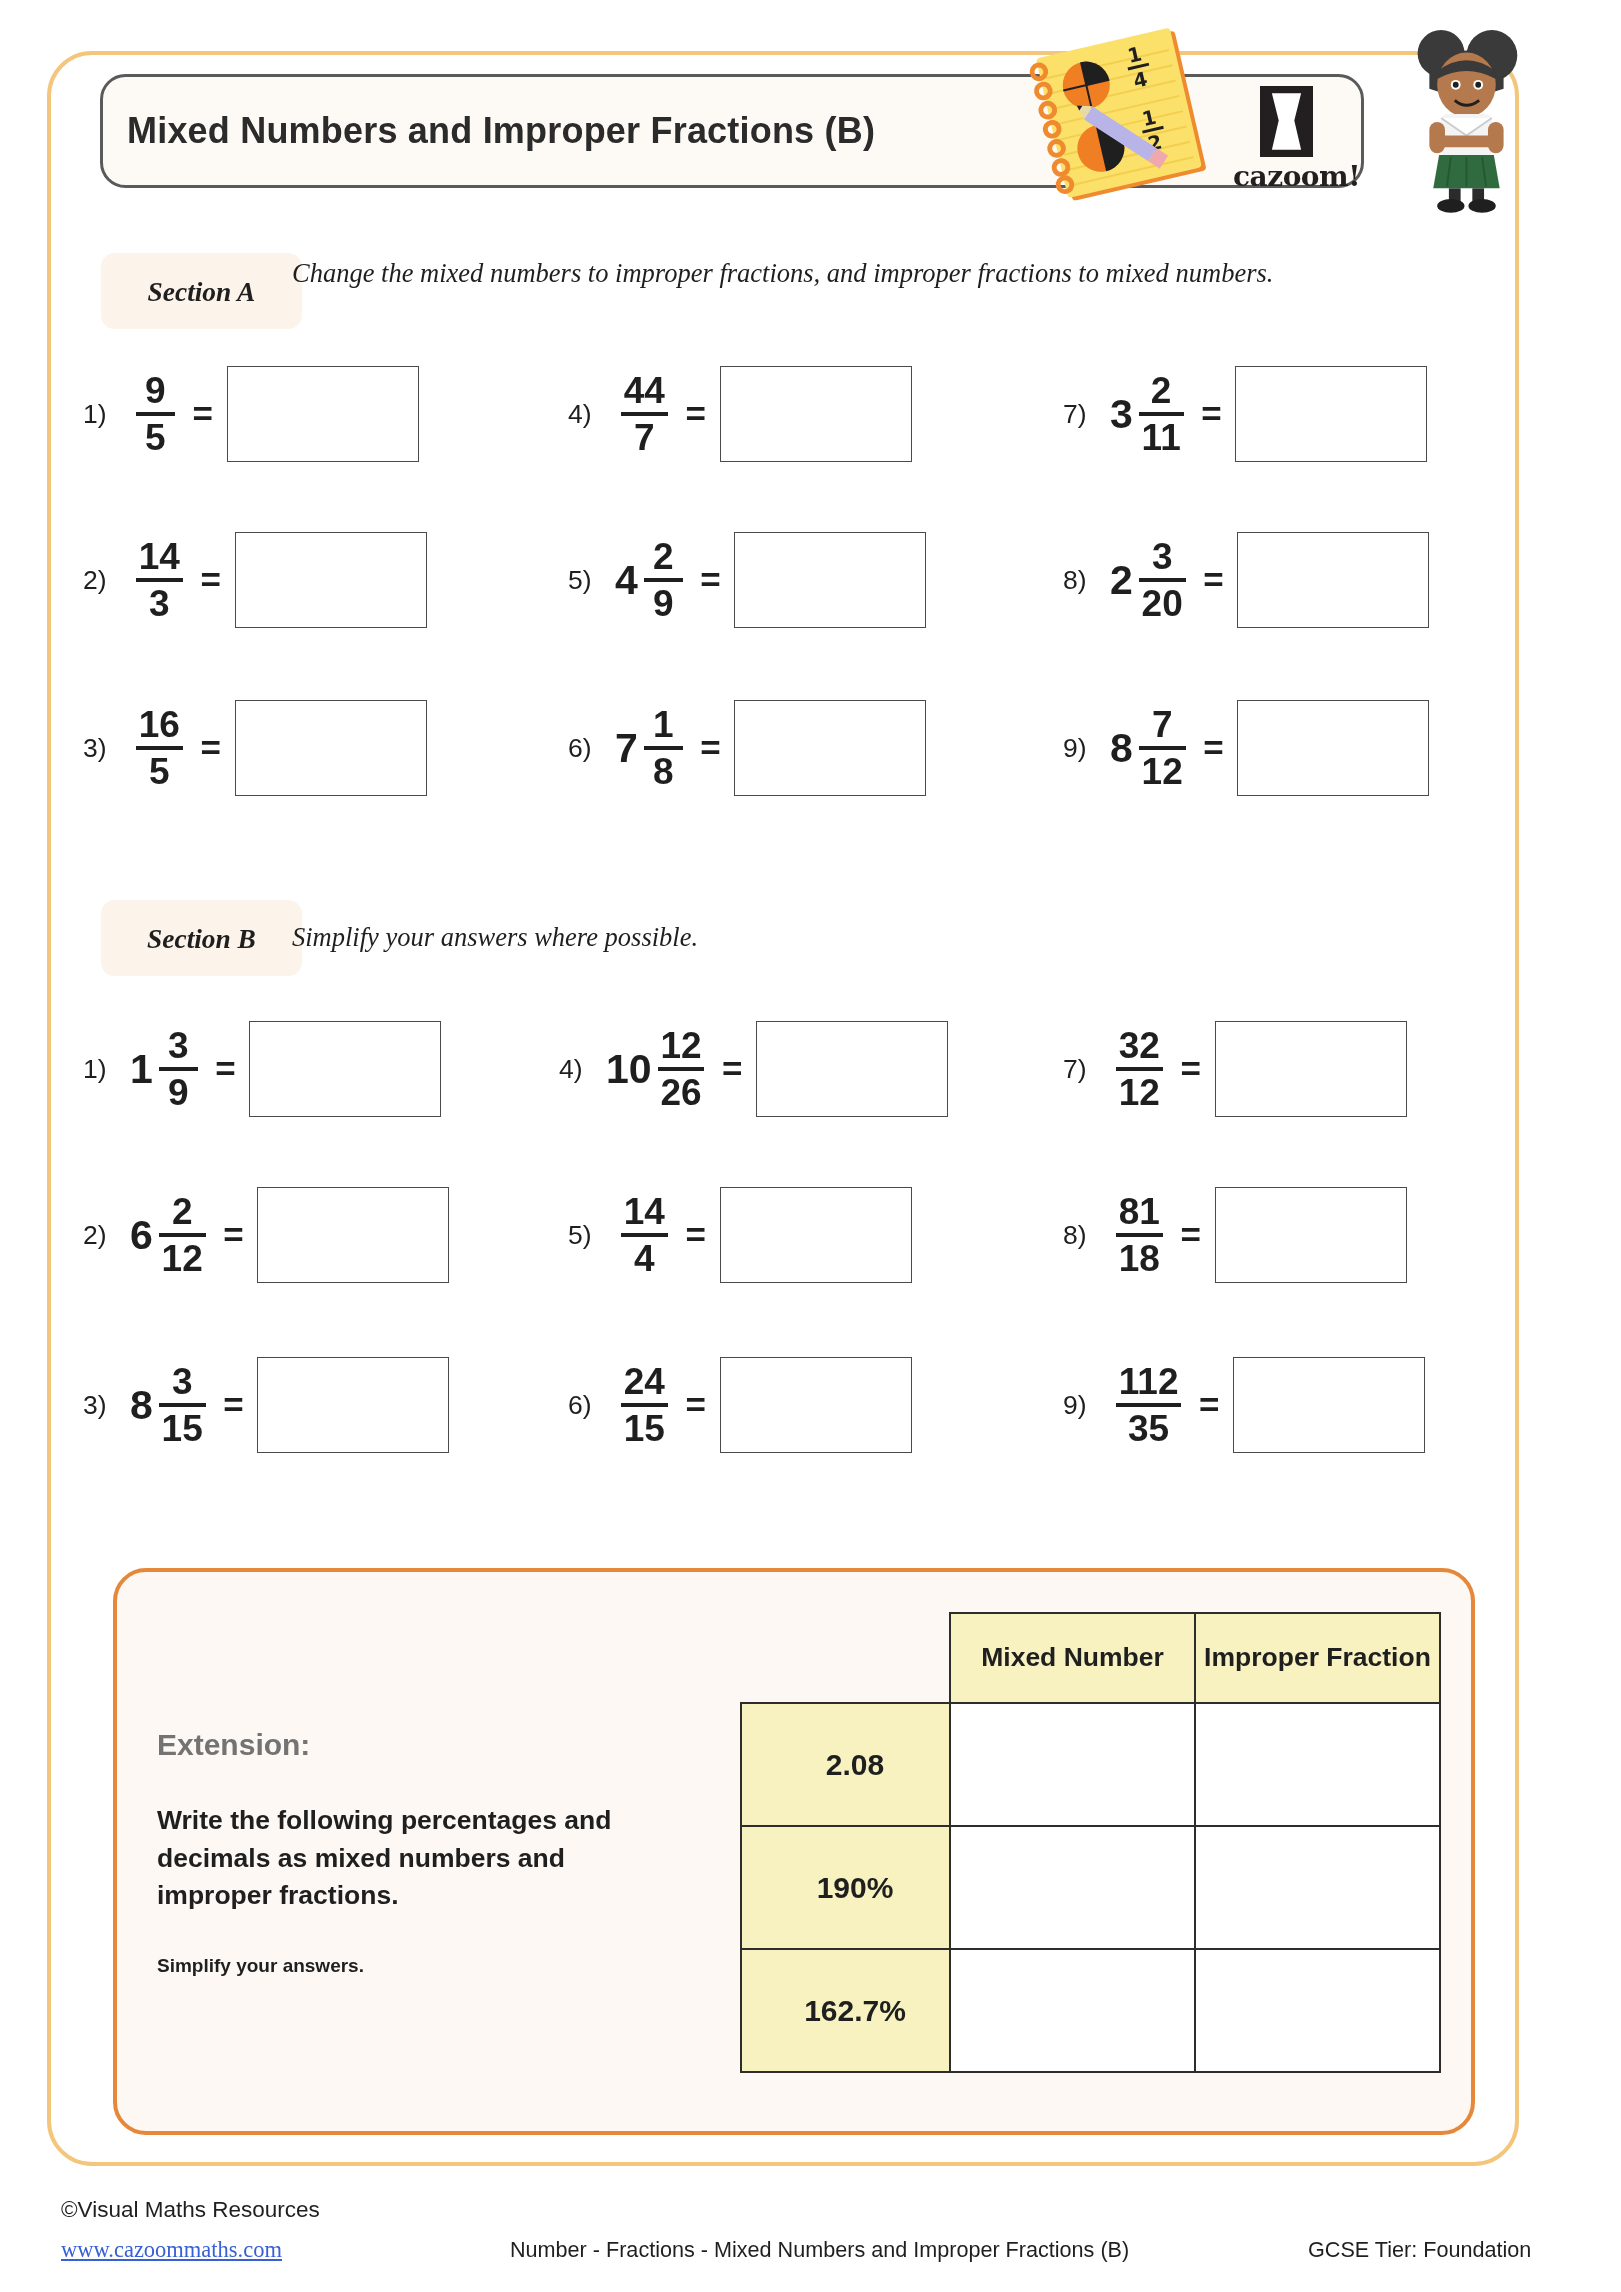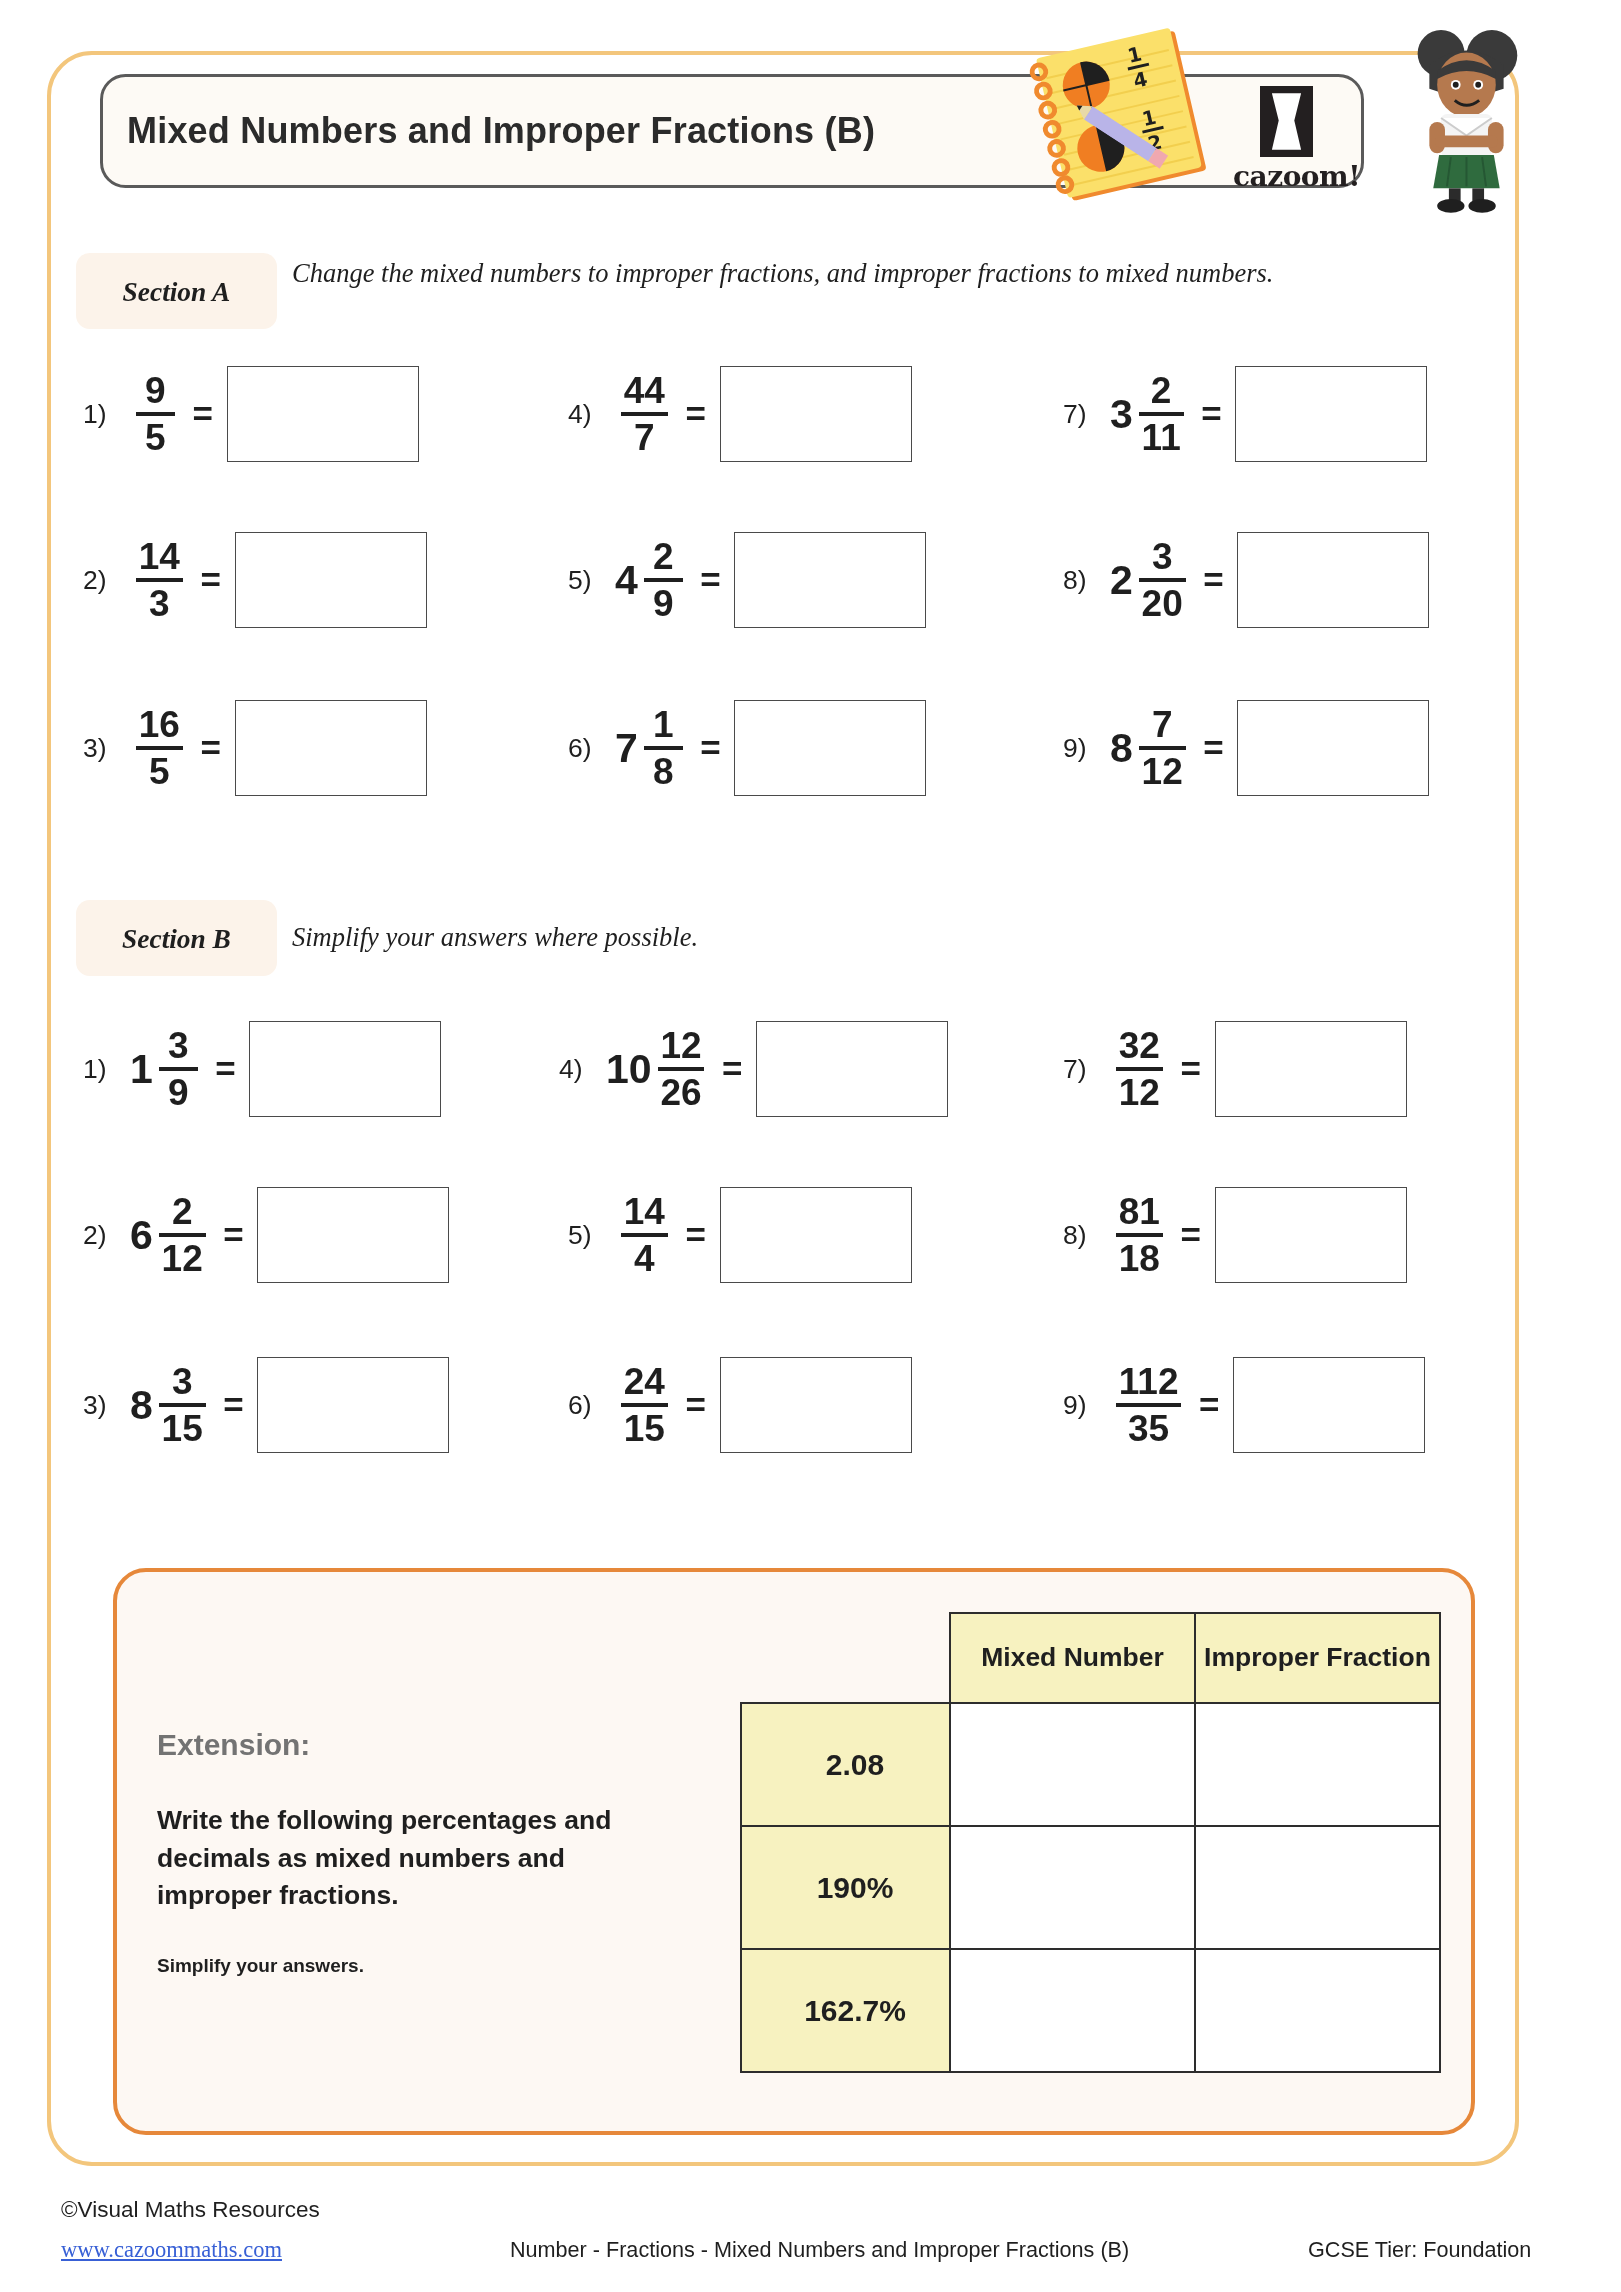--- a/index.html
+++ b/index.html
@@ -79,21 +79,21 @@
   
   .girl{
     position:absolute;left:1402px;top:19.6px;width:127px;height:196px;
   }
 
   
   .section-tag{
     position:absolute;
     background:#fcf3ea;
     border-radius:13.7px;
-    width:201px;height:76px;
+    width:201px;height:76px;margin-left:25px;
   }
   .section-tag-label{
     position:absolute;
     width:201px;
     text-align:center;
     top:23.5px;
     font-family:"Liberation Serif", serif;
     font-weight:bold;
     font-style:italic;
     font-size:27.4px;

